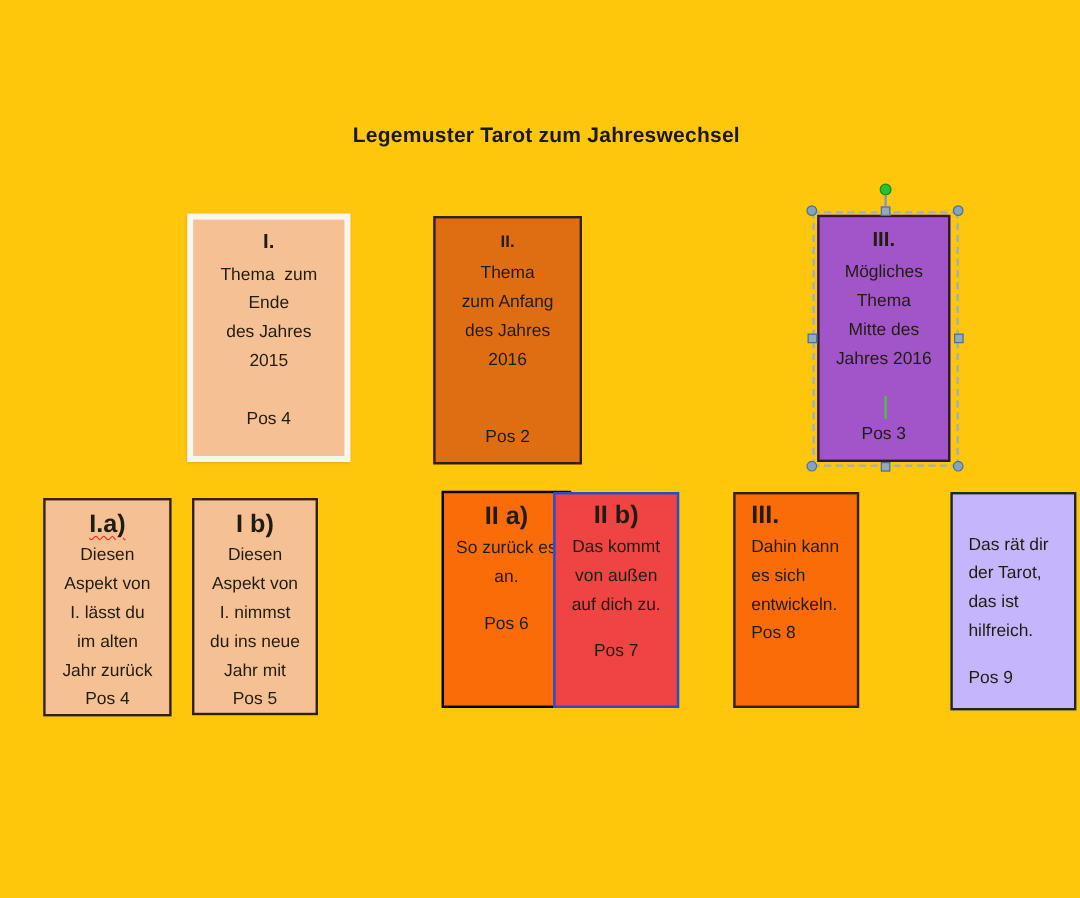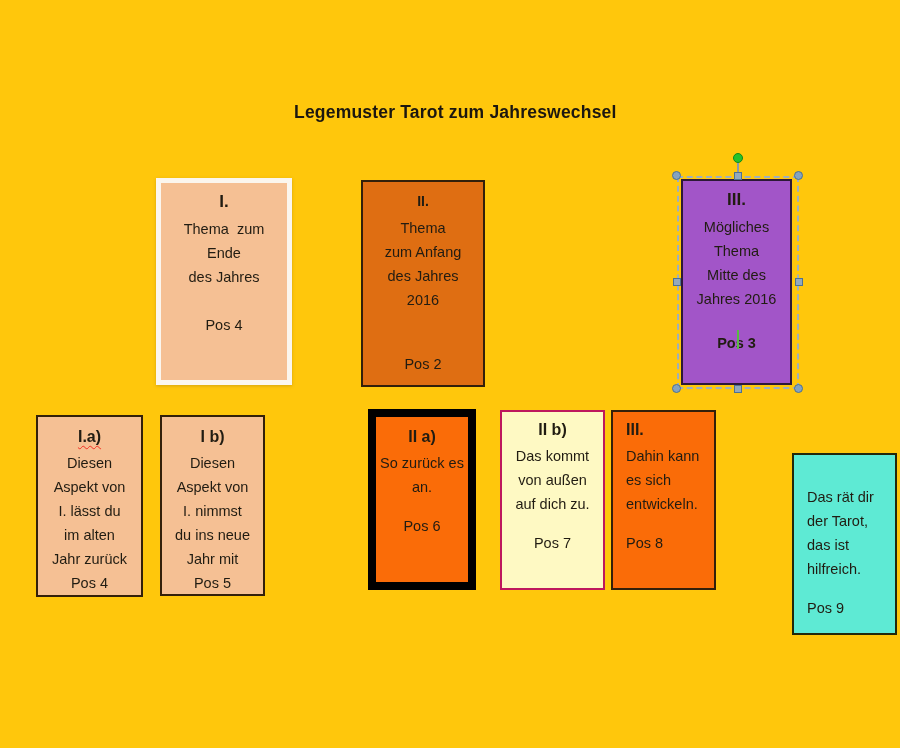--- a/index.html
+++ b/index.html
@@ -4,56 +4,56 @@
 <style>
   html,body{margin:0;padding:0;}
   body{width:900px;height:748px;overflow:hidden;background:#FFC70C;}
   .canvas{position:relative;width:900px;height:580px;background:#FFC70C;
           font-family:"Liberation Sans",sans-serif;color:#211C12;}
   .title{position:absolute;left:294px;top:102px;margin:0;
          font-size:17.5px;font-weight:bold;letter-spacing:.2px;color:#1C1710;
          white-space:pre;}
   .card{position:absolute;box-sizing:border-box;text-align:center;
         font-size:14.5px;color:#211C12;}
-  .hd{font-weight:bold;font-size:16px;line-height:28px;white-space:pre;}
+  .hd{font-weight:bold;font-size:21px;line-height:28px;white-space:pre;}
   .ln{line-height:24px;white-space:pre;}
   .pos{line-height:24px;white-space:pre;}
 
   
   .c1{left:156px;top:178px;width:136px;height:207px;background:#F5C094;
       border:5px solid #FBF6EE;padding-top:4px;
       box-shadow:0 1px 3px rgba(140,100,20,.35);}
   .c1 .hd{line-height:30px;font-size:17px;}
   .c1 .pos{margin-top:24px;}
   .c2{left:361px;top:180px;width:124px;height:207px;background:#DF6E12;
       border:2px solid #33200A;padding-top:4px;}
   .c2 .hd{line-height:30px;font-size:14px;}
   .c2 .pos{margin-top:40px;}
   .c3{left:681px;top:179px;width:111px;height:206px;background:#A255C8;
       border:2px solid #2D1937;padding-top:4px;}
   .c3 .hd{line-height:30px;font-size:17px;}
-  .c3 .pos{margin-top:20px;font-weight:bold;}
+  .c3 .pos{margin-top:39px;}
 
   
   .c4{left:36px;top:415px;width:107px;height:182px;background:#F5C094;
       border:2px solid #33200A;padding-top:6px;}
   .c4 .hd{text-decoration:underline wavy #F23024 1px;text-underline-offset:3px;}
   .c5{left:160px;top:415px;width:105px;height:181px;background:#F5C094;
       border:2px solid #33200A;padding-top:6px;}
   .c6{left:368px;top:409px;width:108px;height:181px;background:#FA6C08;
-      border:8px solid #000000;padding-top:6px;}
+      border:2px solid #000000;padding-top:6px;}
   .c6 .pos{margin-top:15px;}
-  .c7{left:500px;top:410px;width:105px;height:180px;background:#fef9c3;
-      border:2px solid #be185d;padding-top:4px;}
+  .c7{left:461px;top:410px;width:105px;height:180px;background:#ef4444;
+      border:2px solid #1d4ed8;padding-top:4px;}
   .c7 .pos{margin-top:15px;}
   .c8{left:611px;top:410px;width:105px;height:180px;background:#FA6C08;
       border:2px solid #33200A;padding-top:4px;text-align:left;padding-left:13px;}
-  .c8 .pos{margin-top:15px;}
-  .c9{left:792px;top:410px;width:105px;height:182px;background:#5eead4;
-      border:2px solid #23280A;padding-top:30px;text-align:left;padding-left:13px;margin-top:43px;}
+  .c8 .pos{}
+  .c9{left:792px;top:410px;width:105px;height:182px;background:#c4b5fd;
+      border:2px solid #23280A;padding-top:30px;text-align:left;padding-left:13px;}
   .c9 .pos{margin-top:15px;}
 
   
   .sel-rect{position:absolute;left:677px;top:176px;width:122px;height:213px;
             border:2px dashed #9FAFBC;box-sizing:border-box;pointer-events:none;}
   .h-circle{position:absolute;width:9px;height:9px;border-radius:50%;
             background:#84A3C0;border:1px solid #4E7191;box-sizing:border-box;}
   .h-square{position:absolute;width:8px;height:8px;
             background:#93A9BC;border:1px solid #4E7191;box-sizing:border-box;}
   .h-rotate{position:absolute;left:733px;top:153px;width:10px;height:10px;
@@ -69,20 +69,21 @@
 
 <div class="canvas">
 
   <h1 class="title">Legemuster Tarot zum Jahreswechsel</h1>
 
   <div class="card c1">
     <div class="hd">I.</div>
     <div class="ln">Thema  zum</div>
     <div class="ln">Ende</div>
     <div class="ln">des Jahres</div>
+    <div class="ln">2015</div>
     <div class="pos">Pos 4</div>
   </div>
 
   <div class="card c2">
     <div class="hd">II.</div>
     <div class="ln">Thema</div>
     <div class="ln">zum Anfang</div>
     <div class="ln">des Jahres</div>
     <div class="ln">2016</div>
     <div class="pos">Pos 2</div>

